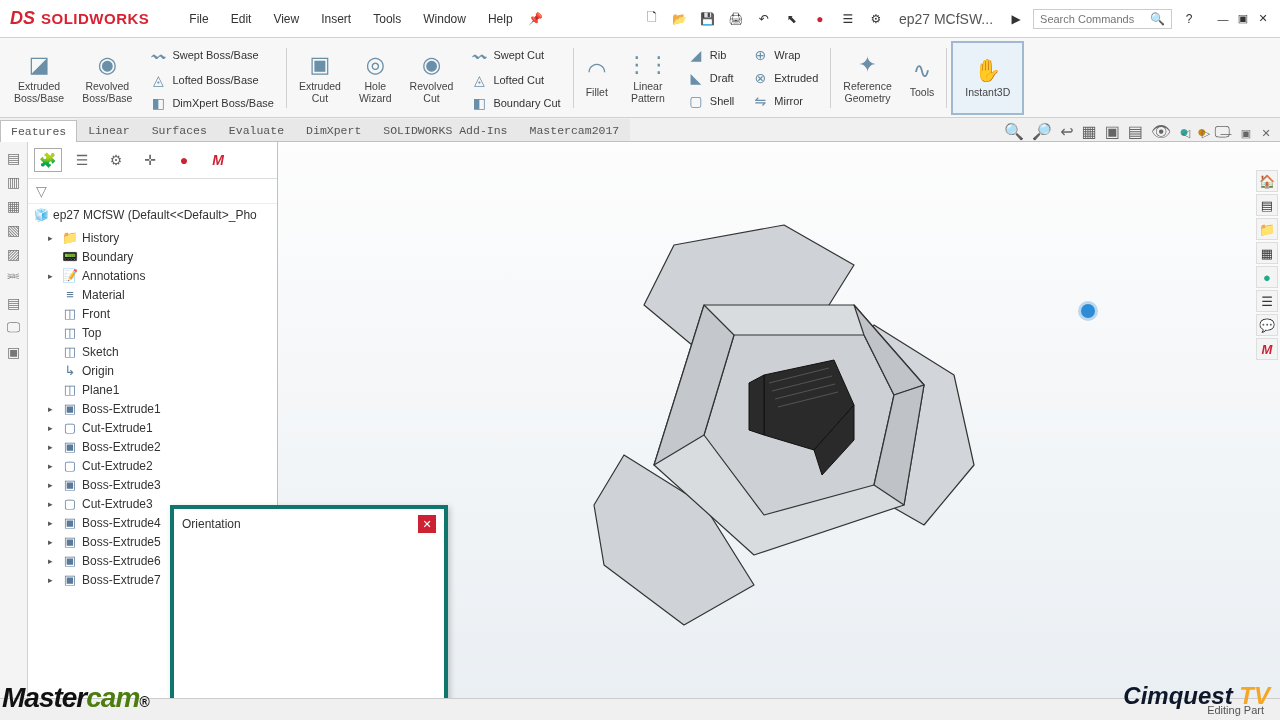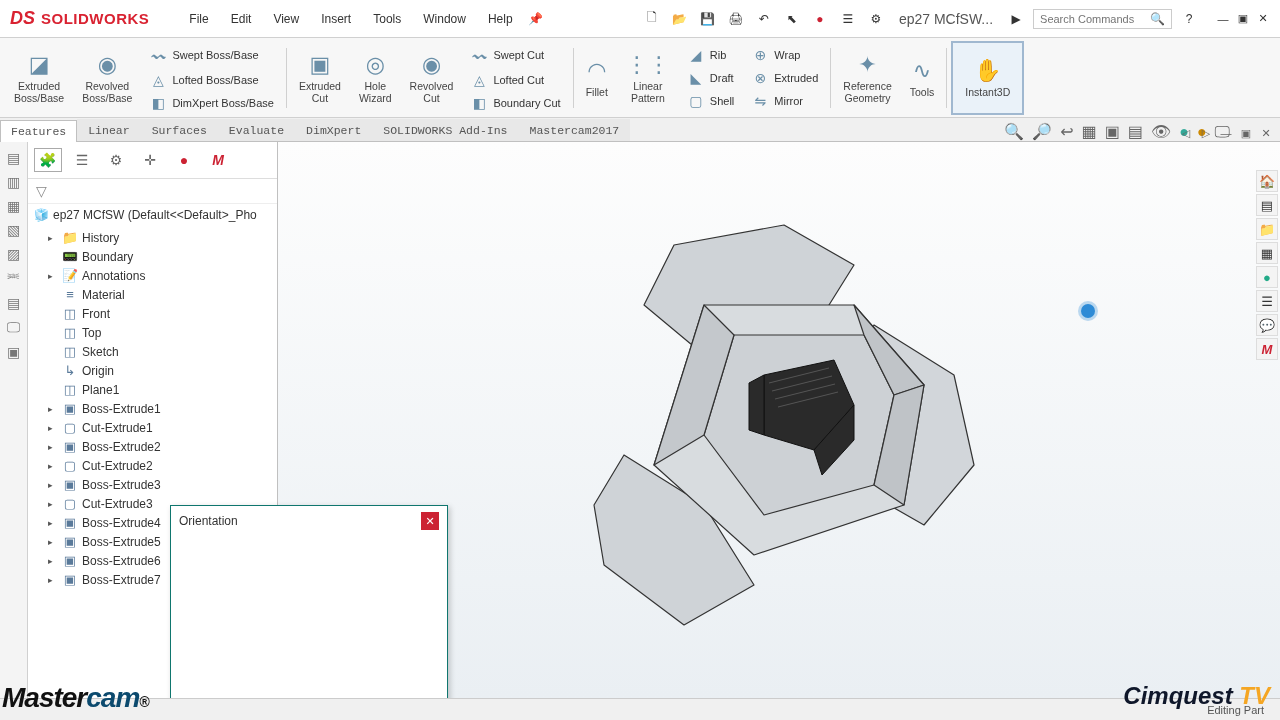--- a/index.html
+++ b/index.html
@@ -60,32 +60,32 @@
 
 .viewport { flex: 1; background: linear-gradient(#fdfdfd, #eaeff3); position: relative; display: flex; align-items: center; justify-content: center; }
 .part-svg { width: 450px; height: 430px; }
 .vp-marker { position: absolute; top: 162px; right: 185px; width: 14px; height: 14px; border-radius: 50%; background: #2e8bd6; box-shadow: 0 0 0 3px rgba(46,139,214,0.3); }
 
 
 .rightbar { position: absolute; right: 0; top: 28px; width: 24px; display: flex; flex-direction: column; gap: 2px; }
 .rightbar span { width: 22px; height: 22px; display: flex; align-items: center; justify-content: center; background: #f4f4f4; border: 1px solid #ddd; font-size: 13px; cursor: pointer; }
 
 
-.orientation-dlg { position: absolute; left: 170px; top: 505px; width: 278px; background: #fff; border: 1px solid #0f766e; box-shadow: 2px 2px 6px rgba(0,0,0,0.2); }
+.orientation-dlg { position: absolute; left: 170px; top: 505px; width: 278px; background: #fff; border: 4px solid #0f766e; box-shadow: 2px 2px 6px rgba(0,0,0,0.2); }
 .dlg-titlebar { display: flex; align-items: center; padding: 6px 8px; font-size: 12px; }
 .dlg-close { margin-left: auto; width: 18px; height: 18px; background: #c23; color: #fff; display: flex; align-items: center; justify-content: center; font-size: 11px; cursor: pointer; }
 .dlg-body { height: 170px; }
 
 
 .statusbar { position: absolute; bottom: 0; left: 0; right: 0; height: 22px; background: #f0f0f0; border-top: 1px solid #ccc; display: flex; align-items: center; font-size: 11px; color: #555; }
 .status-right { margin-left: auto; padding-right: 16px; display: flex; gap: 10px; }
 
 
 .wm-left { position: absolute; left: 2px; bottom: 6px; font-size: 28px; font-weight: 900; font-style: italic; color: #111; letter-spacing: -1px; }
-.wm-left .r { color: #0c4a6e; }
+.wm-left .r { color: #4d7c0f; }
 .wm-right { position: absolute; right: 10px; bottom: 10px; font-size: 24px; font-weight: 900; font-style: italic; }
 .wm-right .c { color: #0f172a; font-style: italic; } .wm-right .tv { color: #f5a623; }
 
 
 .doc-wincontrols { position: absolute; right: 6px; top: 125px; display: flex; gap: 4px; }
 .doc-wincontrols span { width: 16px; height: 16px; font-size: 11px; color: #666; cursor: pointer; display:flex; align-items:center; justify-content:center;}
 </style>
 </head>
 <body>
 

